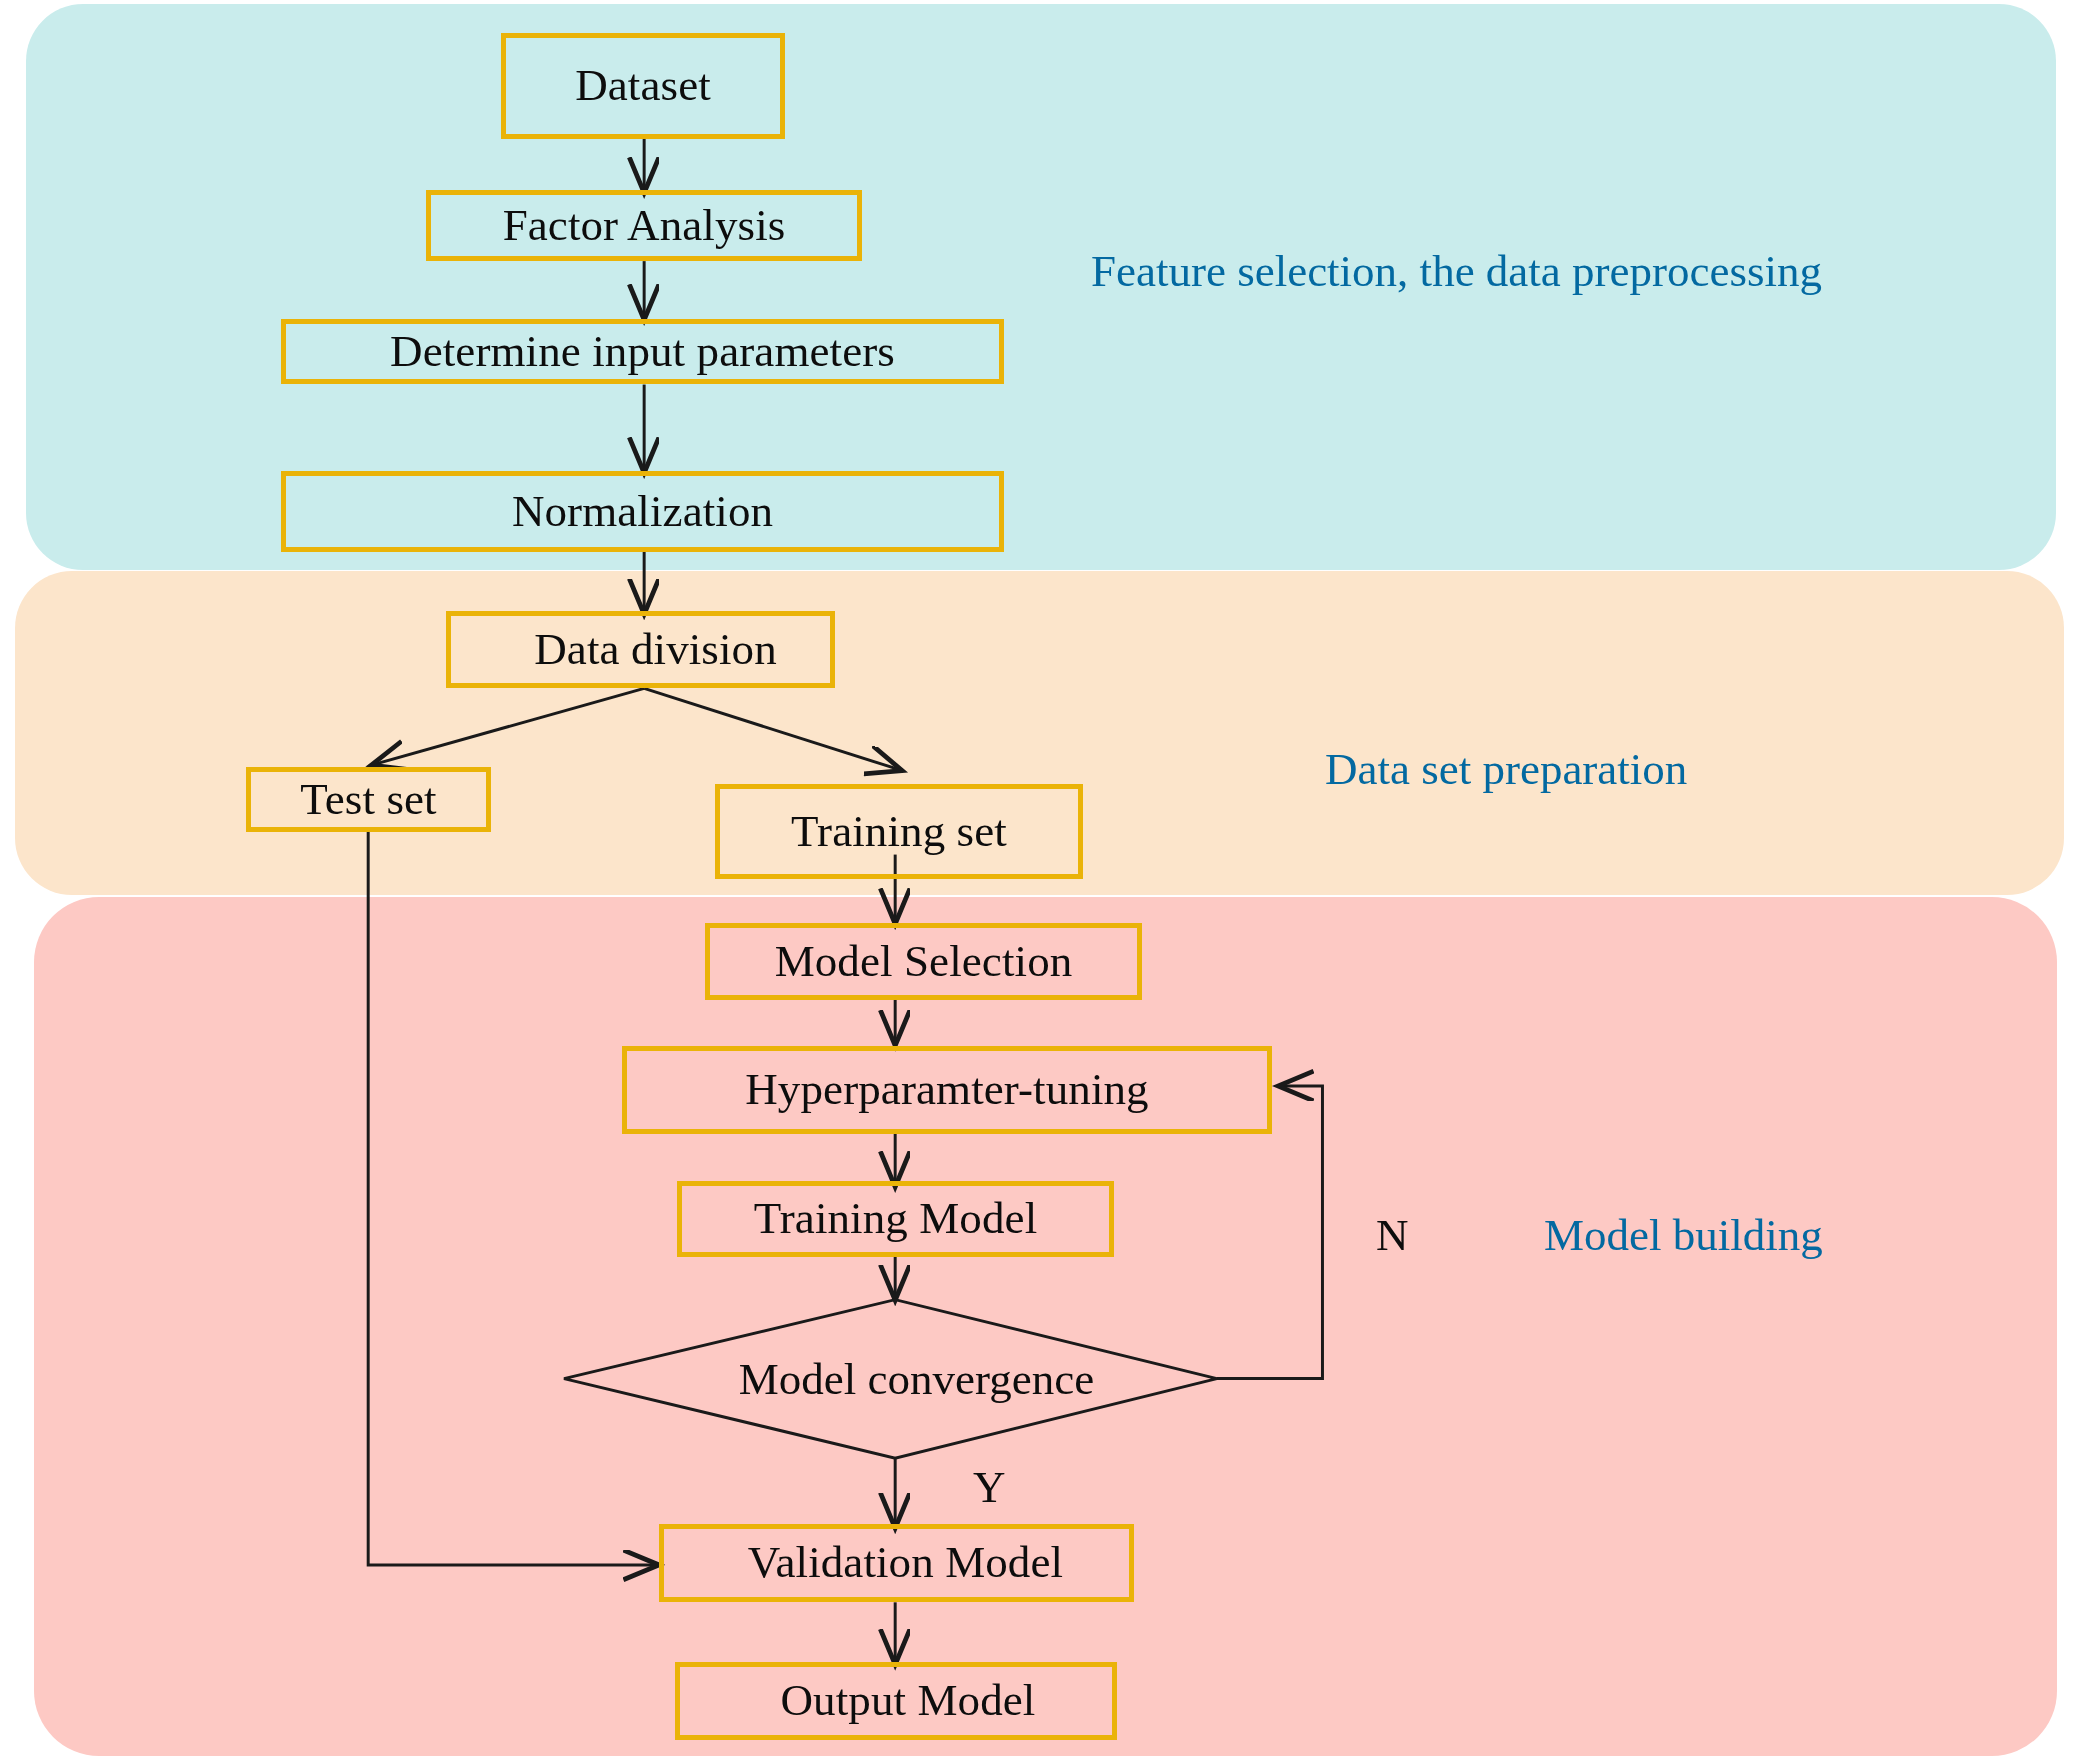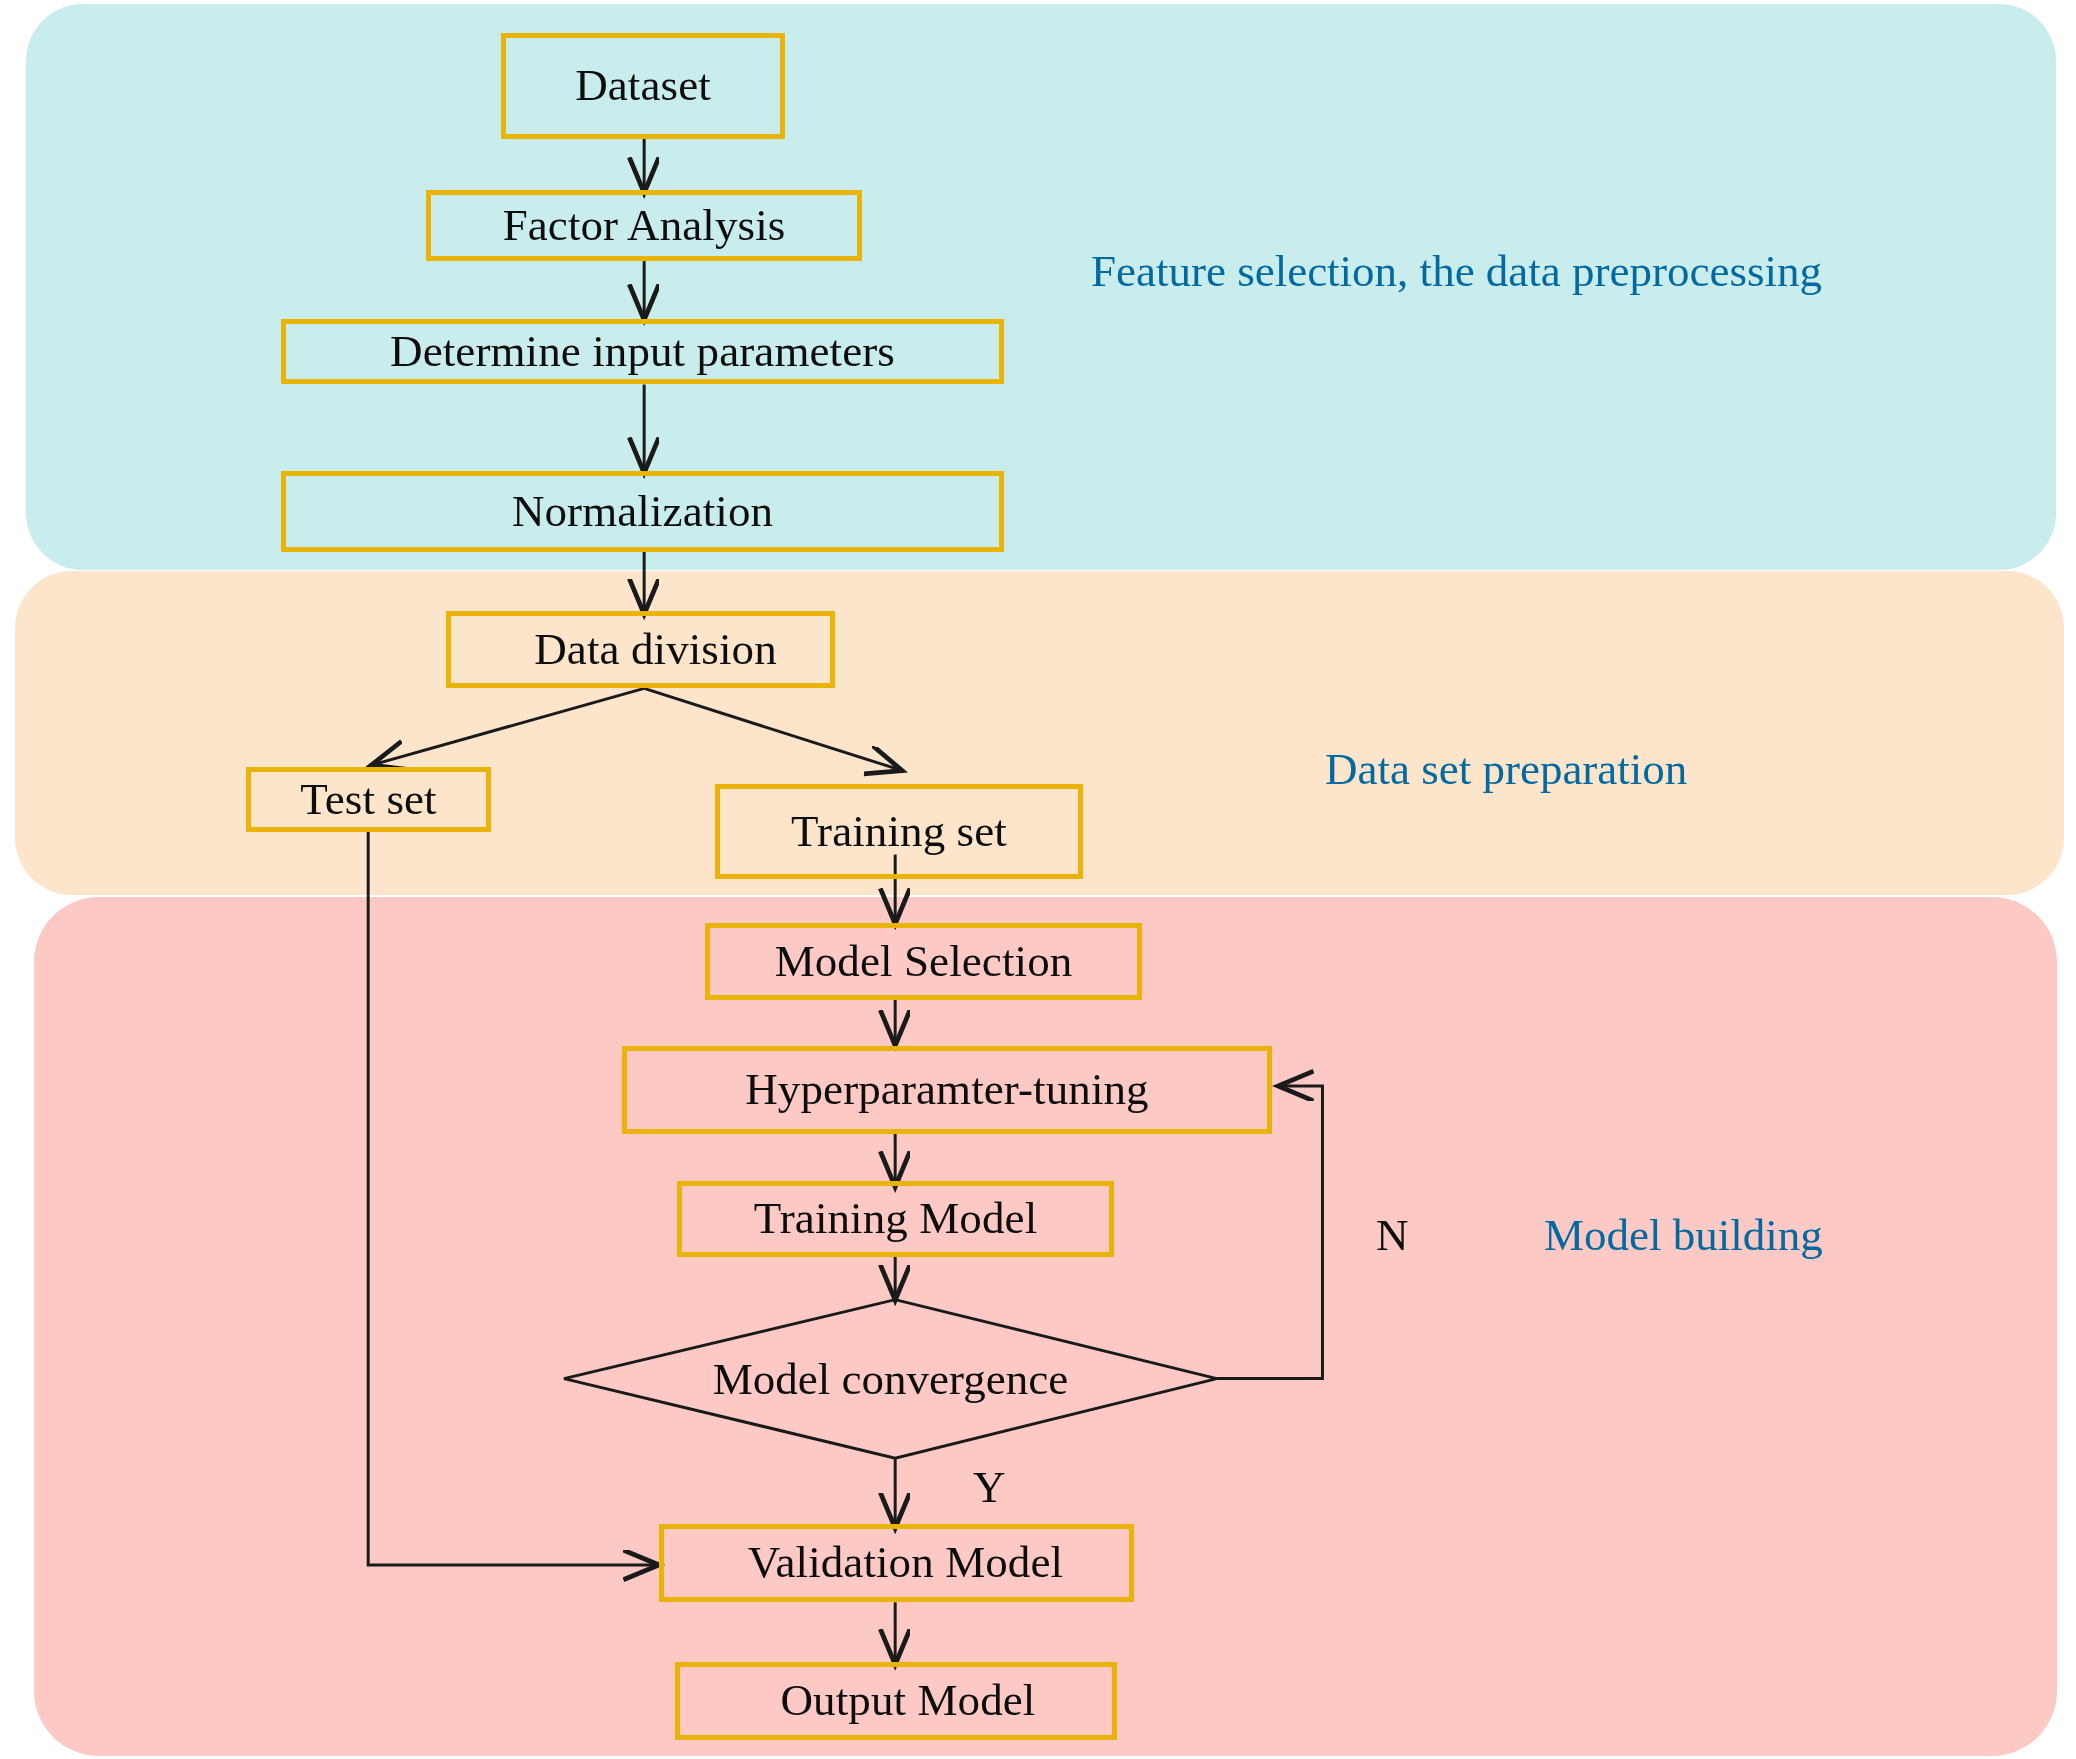--- a/index.html
+++ b/index.html
@@ -134,21 +134,21 @@
   <div class="node" style="left:246px; top:767px; width:245px; height:65px;">Test set</div>
 
   <div class="node" style="left:715px; top:772px; width:368px; height:95px;margin-top:12px;">Training set</div>
 
   <div class="node" style="left:677px; top:923px; width:437px; height:77px;margin-left:28px;">Model Selection</div>
 
   <div class="node" style="left:622px; top:1046px; width:650px; height:88px;">Hyperparamter-tuning</div>
 
   <div class="node" style="left:677px; top:1181px; width:437px; height:76px;">Training Model</div>
 
-  <div class="diamond-wrap" style="left:564px; top:1300px; width:653px; height:158px;">
+  <div class="diamond-wrap" style="left:590px; top:1300px; width:653px; height:158px;">
     <div class="diamond-text">Model convergence</div>
   </div>
 
   <div class="node" style="left:659px; top:1524px; width:475px; height:78px;padding-left:18px;">Validation Model</div>
 
   <div class="node" style="left:675px; top:1662px; width:442px; height:78px;padding-left:24px;">Output Model</div>
 
   <div class="edge-label" style="left:1376px; top:1209px;">N</div>
 
   <div class="edge-label" style="left:973px; top:1461px;">Y</div>

